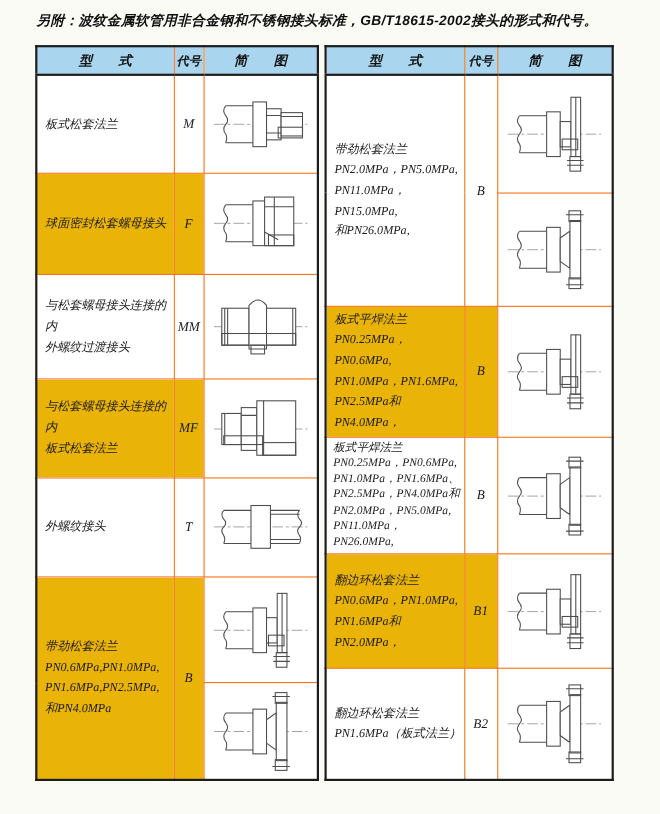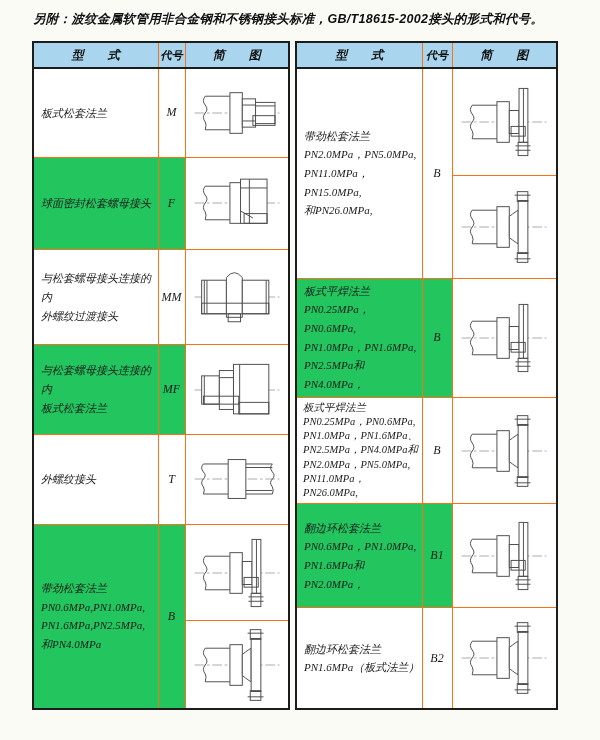--- a/index.html
+++ b/index.html
@@ -27,21 +27,21 @@
   td.type-cell{
     font-size:11px;line-height:1.7;
     padding:3px 2px 3px 7px;vertical-align:middle;text-align:left;
     white-space:pre-line;
   }
   td.type-cell.tight{line-height:1.36;font-size:10.5px;padding-left:6px;}
   td.code-cell{
     text-align:center;vertical-align:middle;
     font-size:12px;font-family:"Liberation Serif", serif;
   }
-  .hl{background:#22c55e;}
+  .hl{background:#eab308;}
   td.diag-cell{vertical-align:middle;text-align:center;background:#fff;}
   svg.diag{width:96px;height:76px;display:block;margin:0 auto;}
   .defs-holder{position:absolute;width:0;height:0;overflow:hidden;}
   
   .ln{stroke:#4d4d4d;stroke-width:1.1;fill:none;}
   .bx{stroke:#4d4d4d;stroke-width:1.1;fill:#ffffff;}
   .cl{stroke:#8a8a8a;stroke-width:.8;stroke-dasharray:11 3 3 3;fill:none;}
   .ht{stroke:#4d4d4d;stroke-width:1;}
 </style>
 </head>

